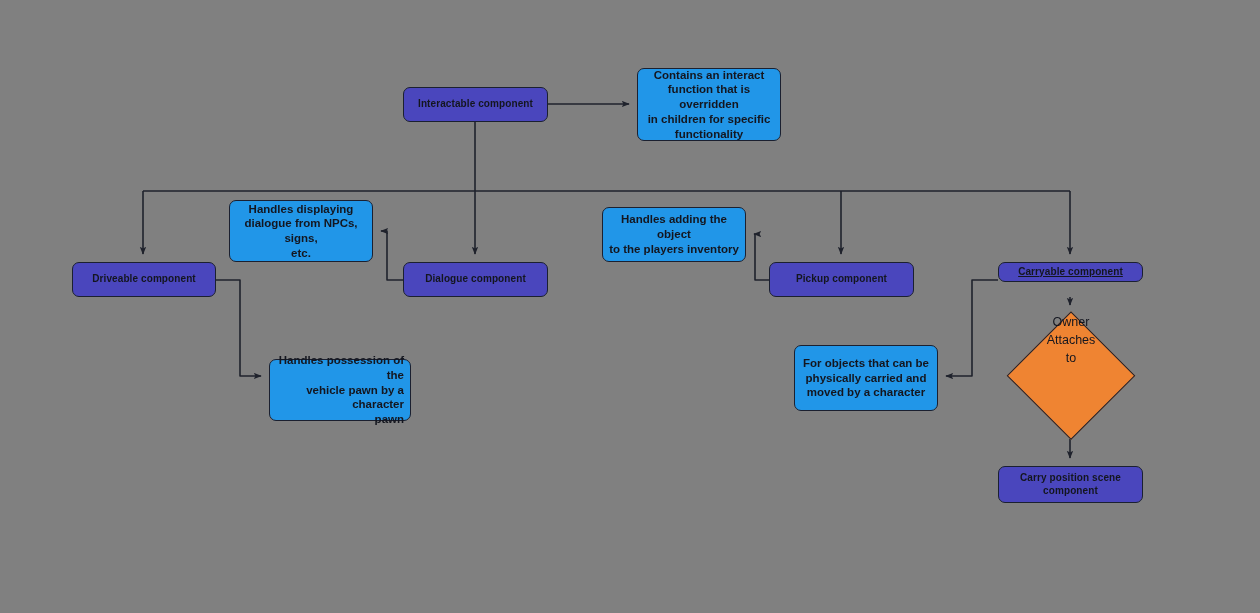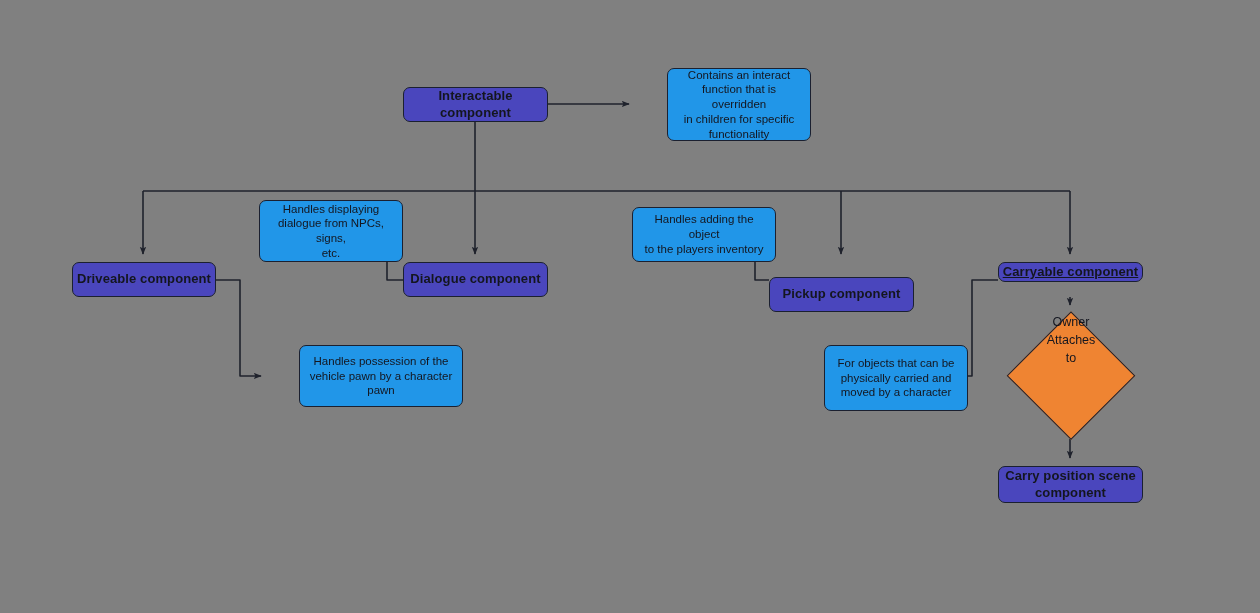--- a/index.html
+++ b/index.html
@@ -36,29 +36,28 @@
     justify-content: center;
     text-align: center;
     border: 1.3px solid #1b2030;
     border-radius: 7px;
     color: #14161f;
     line-height: 1.28;
   }
   .node.cls {
     background: #4a46bd;
     font-weight: bold;
-    font-size: 13px;
+    font-size: 10px;
     letter-spacing: 0.1px;
   }
   .node.note {
     background: #2196e8;
-    font-weight: normal;
+    font-weight: bold;
     font-size: 11.5px;
     padding: 12px 6px;
-    margin-left: 30px;
   }
   .node .txt {
     display: block;
     width: 100%;
     white-space: pre-line;
   }
   .diamond {
     position: absolute;
     box-sizing: border-box;
     display: flex;
@@ -148,29 +147,29 @@
 
   <div class="node cls" style="left:403px; top:262px; width:145px; height:35px;">
     <span class="txt">Dialogue component</span>
   </div>
 
   <div class="node note" style="left:602px; top:207px; width:144px; height:55px;">
     <span class="txt">Handles adding the object
 to the players inventory</span>
   </div>
 
-  <div class="node cls" style="left:769px; top:262px; width:145px; height:35px;margin-top:15px;">
+  <div class="node cls" style="left:769px; top:262px; width:145px; height:35px;">
     <span class="txt">Pickup component</span>
   </div>
 
   <div class="node cls" style="left:998px; top:262px; width:145px; height:20px;text-decoration:underline;">
     <span class="txt">Carryable component</span>
   </div>
 
-  <div class="node note" style="left:269px; top:345px; width:164px; height:62px;">
+  <div class="node note" style="left:269px; top:359px; width:142px; height:62px;text-align:right;">
     <span class="txt">Handles possession of the
 vehicle pawn by a character
 pawn</span>
   </div>
 
   <div class="node note" style="left:794px; top:345px; width:144px; height:66px;">
     <span class="txt">For objects that can be
 physically carried and
 moved by a character</span>
   </div>

